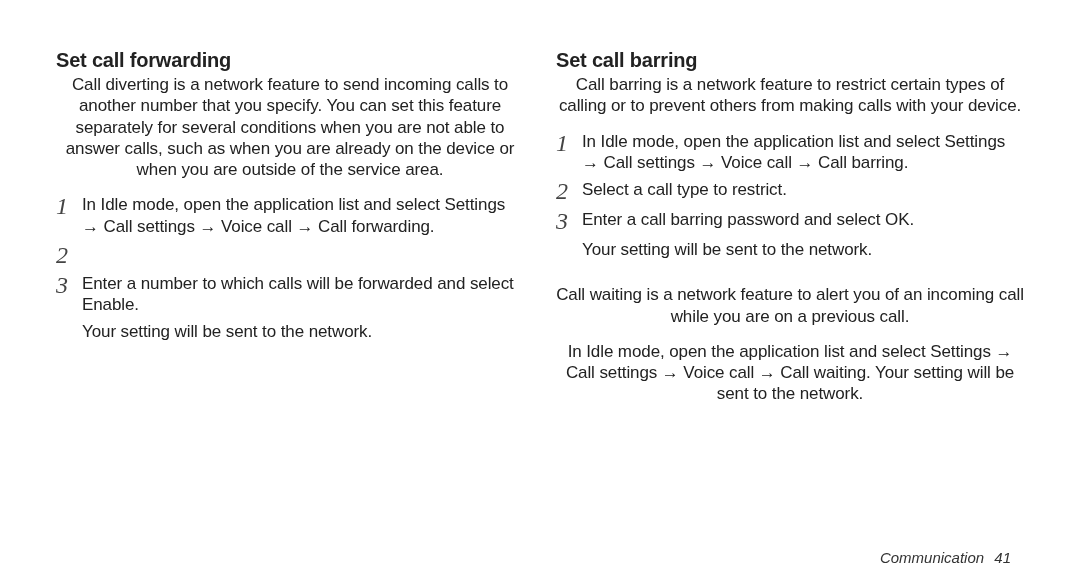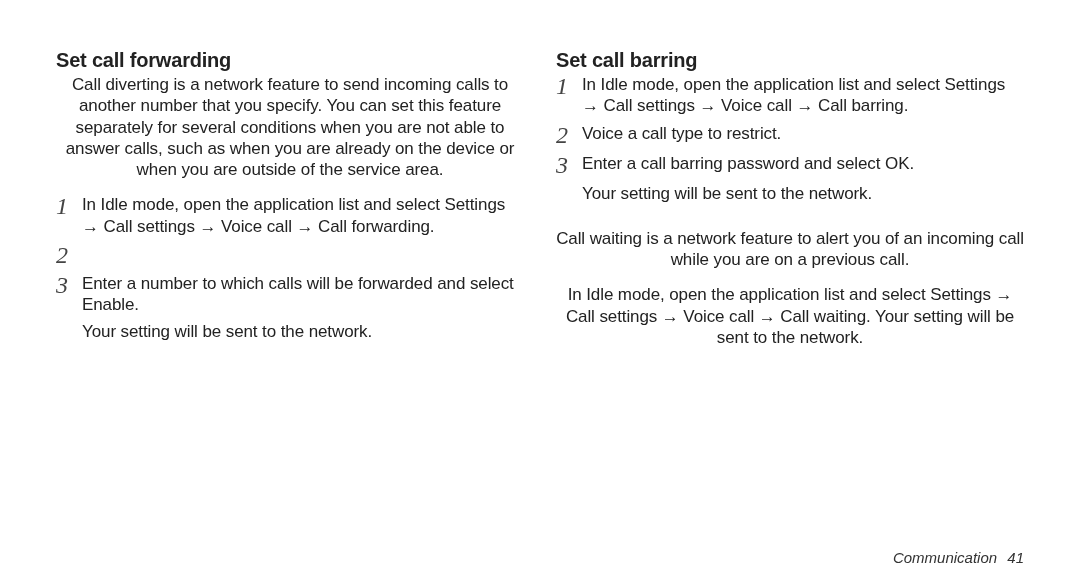--- a/index.html
+++ b/index.html
@@ -73,21 +73,21 @@
   .indent-continue {
     margin-left: 26px;
     font-size: 17px;
     line-height: 1.25;
     letter-spacing: -0.1px;
     margin-top: 2px;
     margin-bottom: 10px;
   }
   .footer {
     position: absolute;
-    right: 56px;
+    right: 69px;
     bottom: 20px;
     font-size: 15px;
     color: #333;
   }
   .footer .chap {
     font-style: italic;
     margin-right: 6px;
   }
   .footer .pagenum {
     font-style: italic;
@@ -122,31 +122,32 @@
         </span>
       </li>
     </ol>
     <div class="indent-continue">Your setting will be sent to the network.</div>
 
   </div>
 
   <div class="col">
 
     <h3 class="section">Set call barring</h3>
+    <p>Call barring is a network feature to restrict certain types of calling or to prevent others from making calls with your device.</p>
 
     <ol class="steps">
       <li>
         <span class="num">1</span>
         <span class="txt">
           <span>In Idle mode, open the application list and select </span><span class="bold">Settings</span><span> → </span><span class="bold">Call settings</span><span> → </span><span class="bold">Voice call</span><span> → </span><span class="bold">Call barring</span><span>.</span>
         </span>
       </li>
       <li>
         <span class="num">2</span>
-        <span class="txt">Voice a call type to restrict.</span>
+        <span class="txt">Select a call type to restrict.</span>
       </li>
       <li>
         <span class="num">3</span>
         <span class="txt">
           <span>Enter a call barring password and select </span><span class="bold">OK</span><span>.</span>
         </span>
       </li>
     </ol>
     <div class="indent-continue">Your setting will be sent to the network.</div>
 

